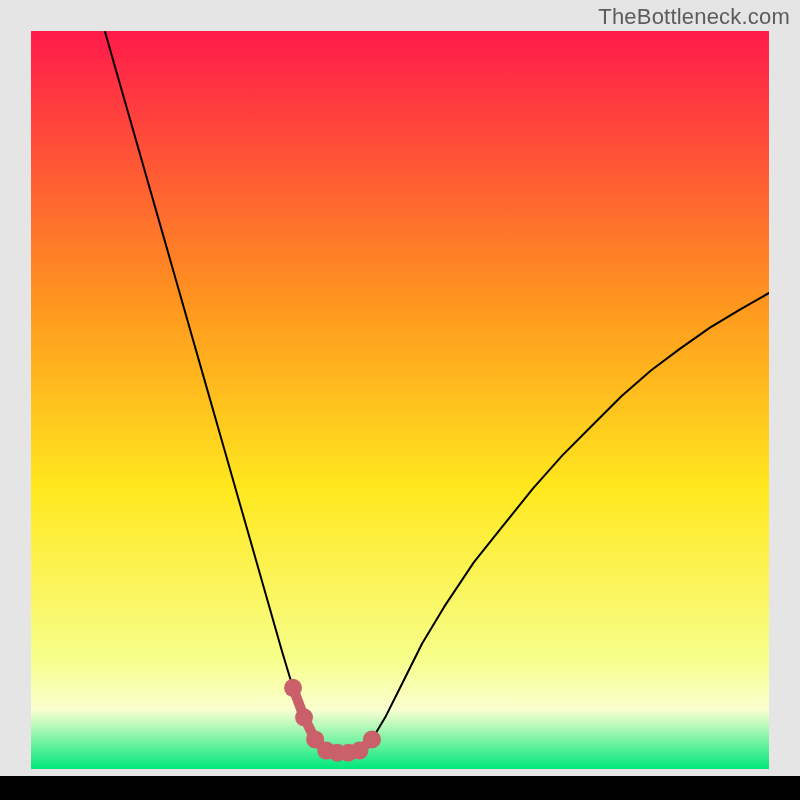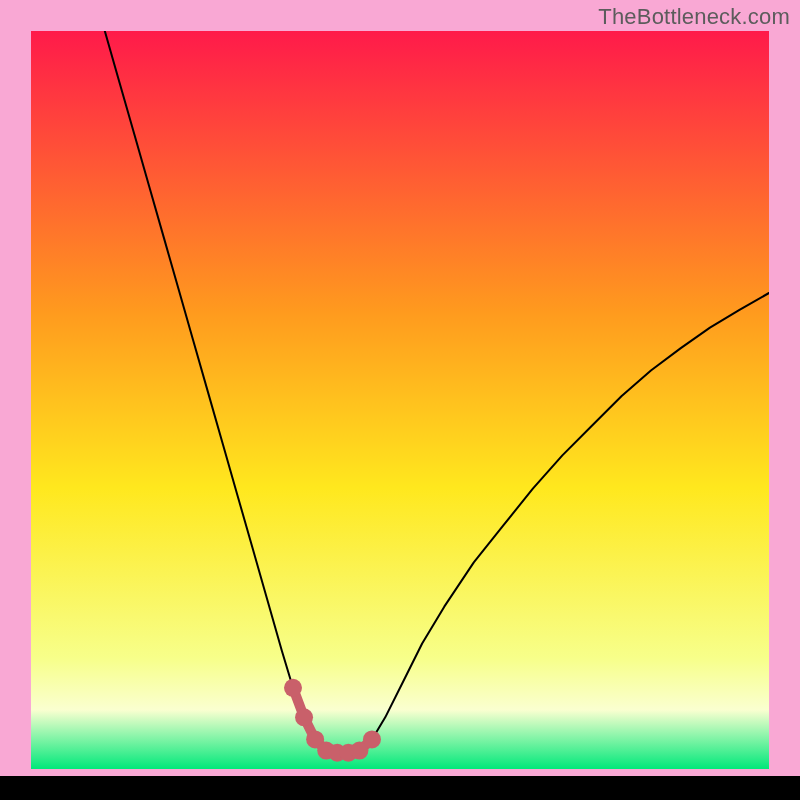--- a/index.html
+++ b/index.html
@@ -10,21 +10,21 @@
     overflow: hidden;
     background: #000;
     font-family: Arial, Helvetica, sans-serif;
   }
   .frame {
     position: absolute;
     top: 0;
     left: 0;
     width: 800px;
     height: 776px;
-    background: #f9a8d4;
+    background: #e5e5e5;
   }
   .plot {
     position: absolute;
     top: 31px;
     left: 31px;
     width: 738px;
     height: 738px;
     overflow: hidden;
   }
   .watermark {

